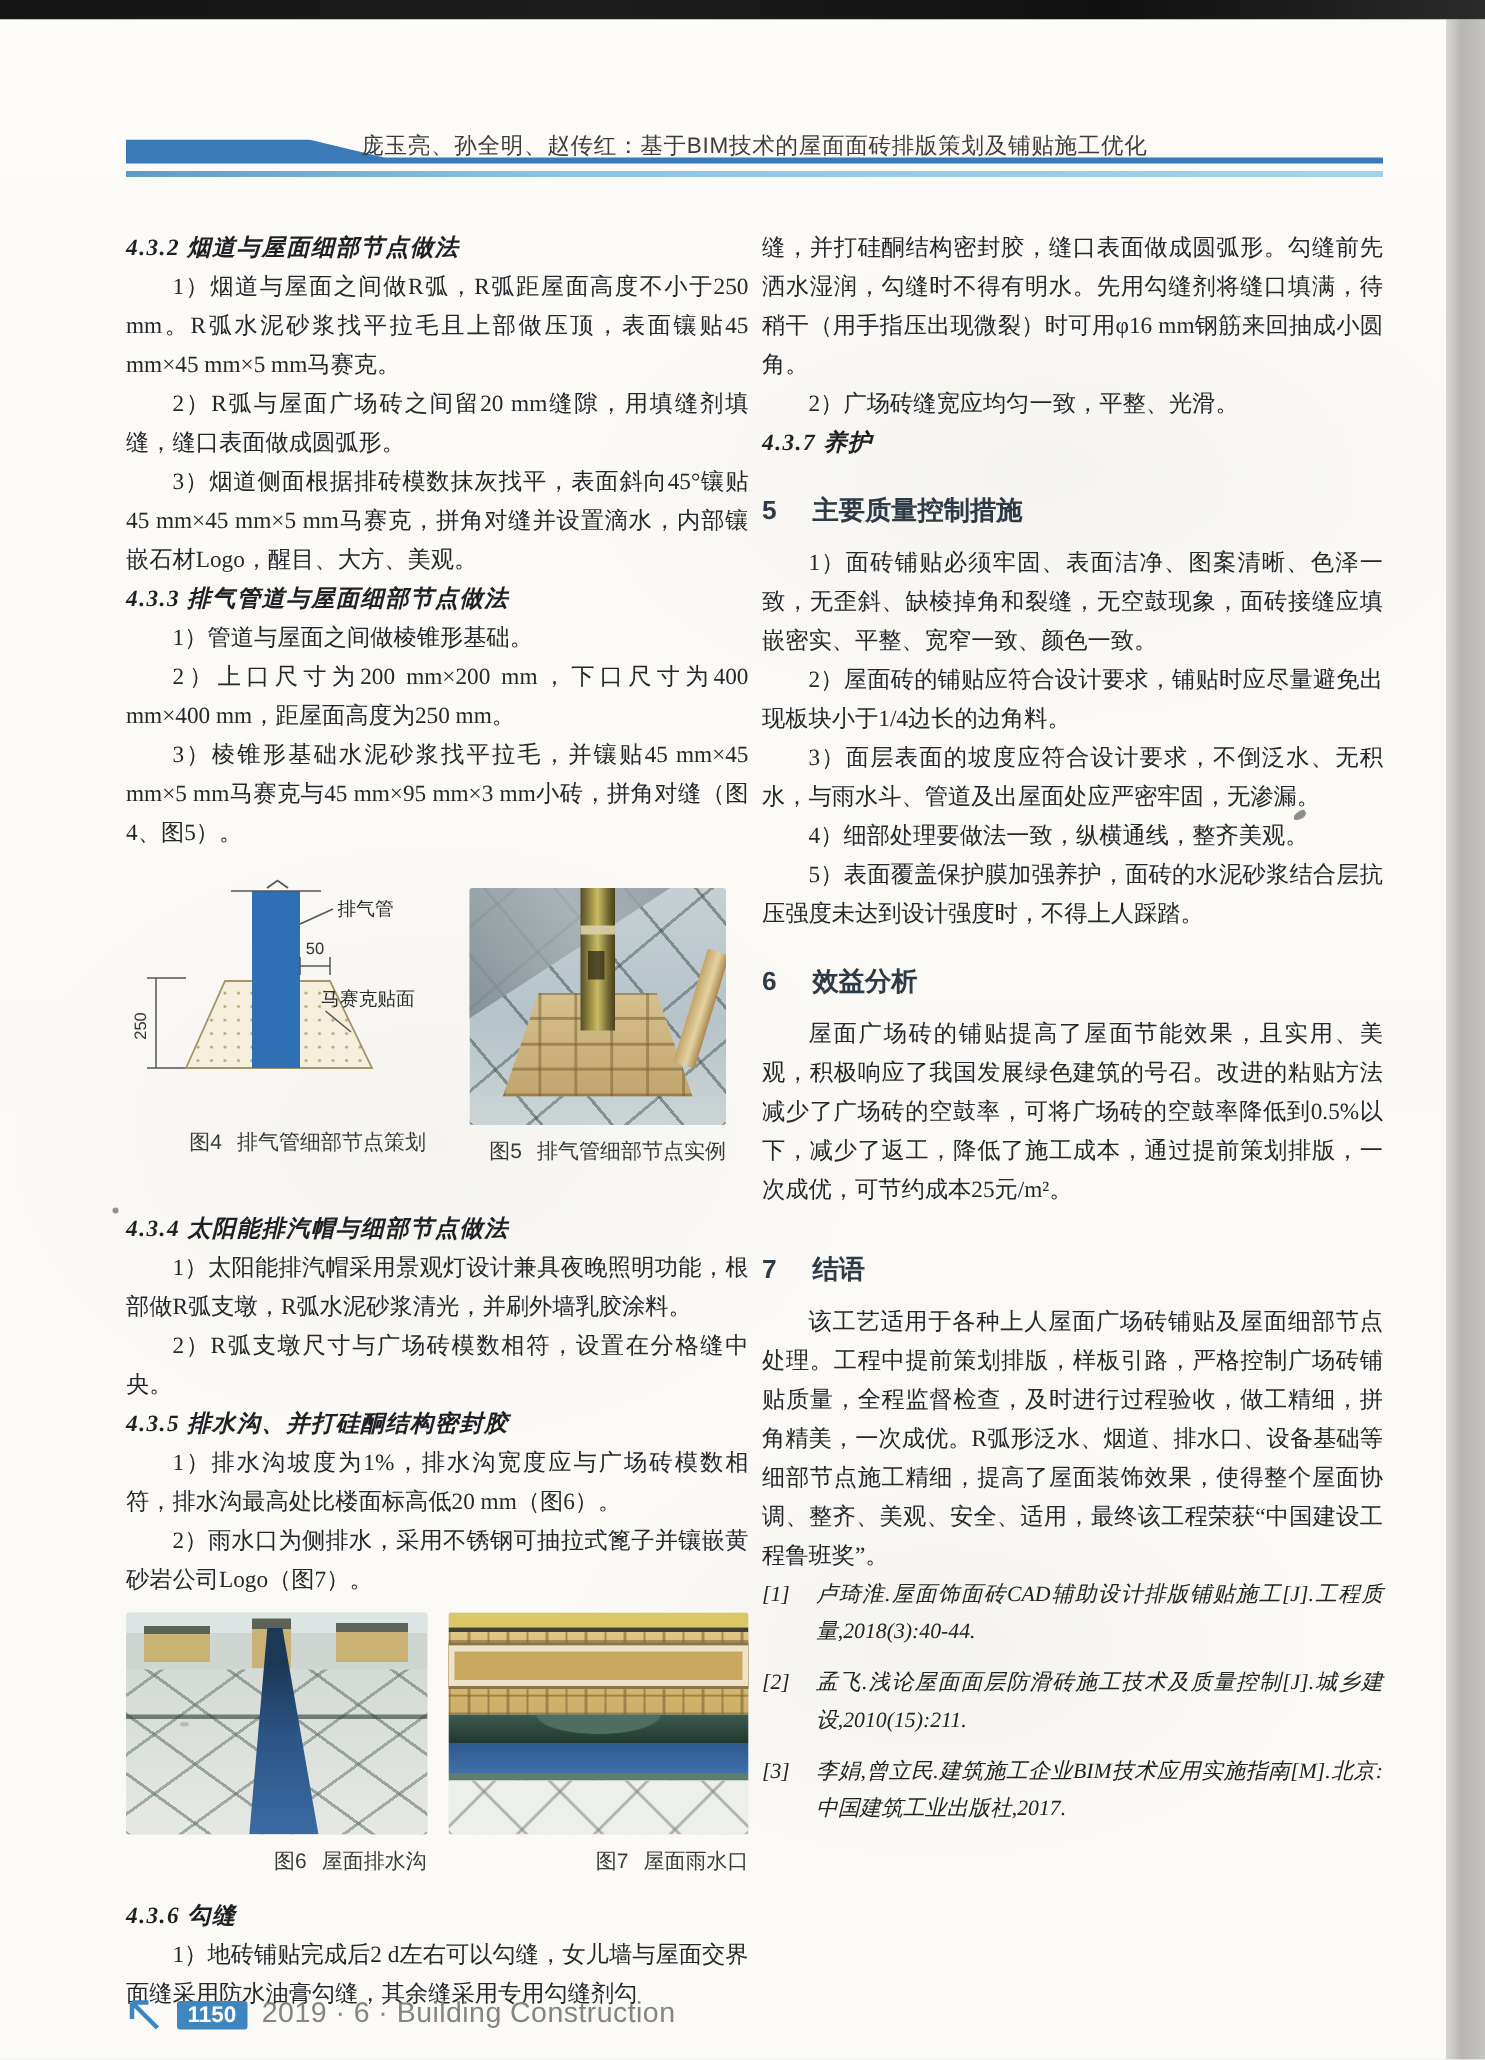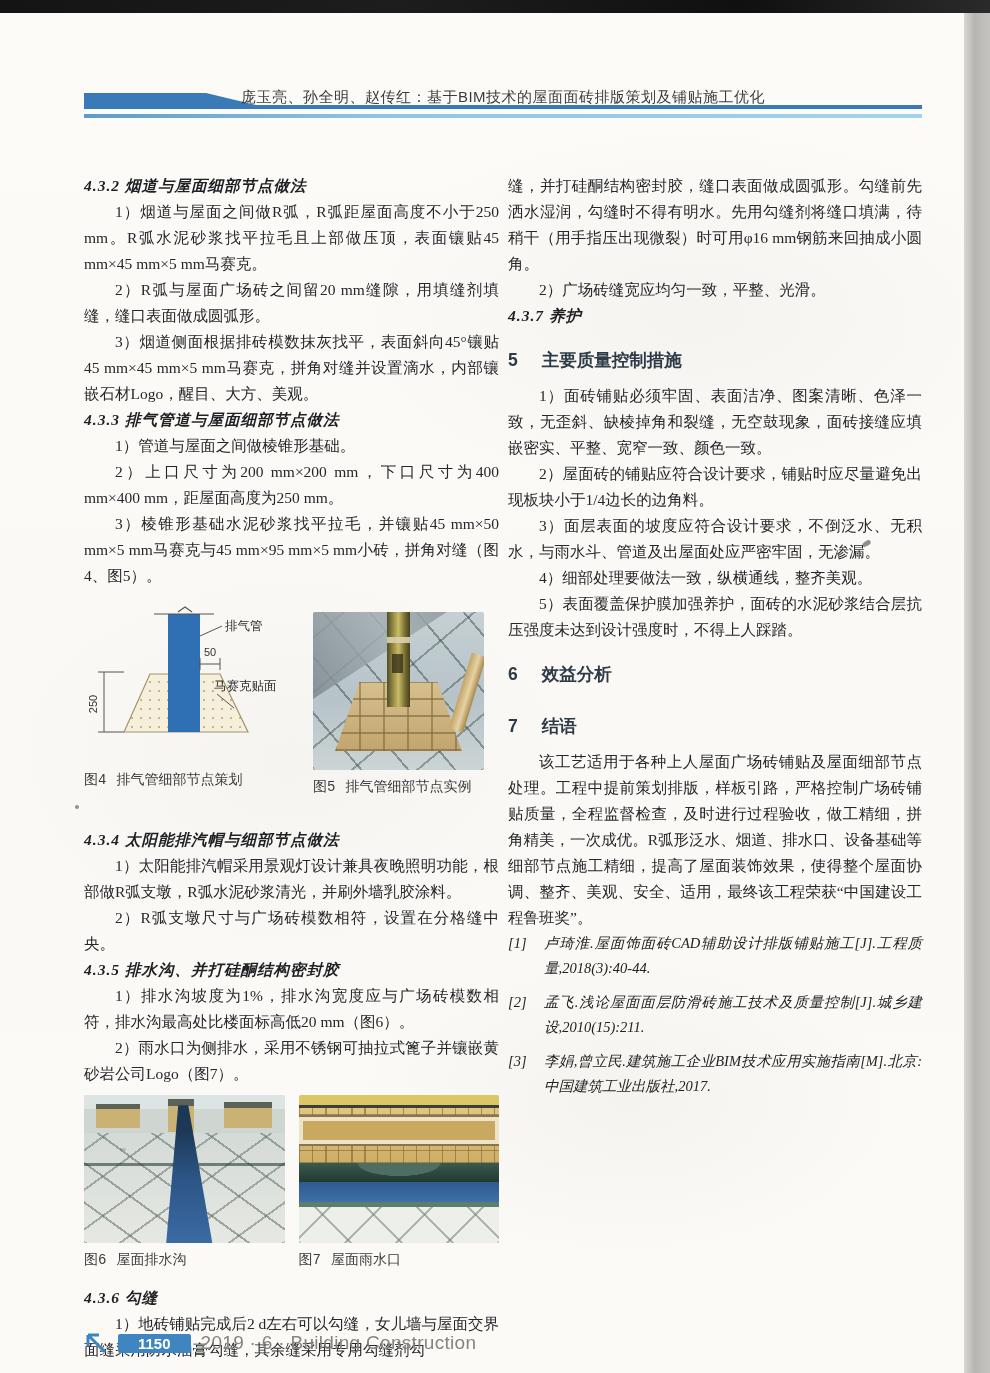--- a/index.html
+++ b/index.html
@@ -16,34 +16,34 @@
         radial-gradient(380px 220px at 65% 80%, rgba(120,120,115,.05), transparent 70%),
         linear-gradient(180deg,#fcfbf8 0%,#faf9f5 50%,#fbfaf7 100%);}
   
   .hdr{position:absolute;top:75px;left:84px;width:838px;height:34px;}
   .hdr-title{position:absolute;top:0;left:0;width:100%;text-align:center;
        font-family:"Liberation Sans","DejaVu Sans",sans-serif;font-size:15px;color:#3c3c3c;letter-spacing:.5px;}
   .hdr-shape{position:absolute;top:5px;left:0;width:100%;height:18px;}
   .hdr-line{position:absolute;top:26px;left:0;width:100%;height:4px;
        background:linear-gradient(90deg,#5e9cc8,#8fc5e2 35%,#a5d3ea);}
   
-  .col{position:absolute;top:160px;width:415px;font-size:15.5px;line-height:26px;color:#26262b;
+  .col{position:absolute;top:140px;width:415px;font-size:15.5px;line-height:26px;color:#26262b;
        text-align:justify;}
   .col-left{left:84px;}
   .col-right{left:508px;width:414px;}
   .col p{margin:0;text-indent:2em;}
   .col p.noind{text-indent:0;}
   .subhead{margin:0;font-size:15.5px;font-weight:bold;font-style:italic;color:#1f1f24;letter-spacing:1px;}
   .bighead{margin:18px 0 10px;font-family:"Liberation Sans","DejaVu Sans",sans-serif;
        font-size:17.5px;font-weight:bold;color:#2e3b47;font-style:normal;line-height:26px;}
   .bighead .num{display:inline-block;margin-right:24px;}
   
   .figrow{display:flex;gap:14px;margin:8px 0 4px;}
   .figbox{flex:1;}
-  .caption{margin:4px 0 8px;text-align:left;font-family:Liberation Mono, monospace;
+  .caption{margin:4px 0 8px;text-align:right;font-family:Liberation Sans, sans-serif;
        font-size:14px;color:#3a3a3a;}
   .caption .fign{margin-right:10px;}
   .ph{position:relative;overflow:hidden;border-radius:2px;}
   
   .f5{height:158px;background:
       repeating-linear-gradient(50deg, rgba(45,65,58,.45) 0 2px, transparent 2px 36px),
       repeating-linear-gradient(-40deg, rgba(45,65,58,.40) 0 2px, transparent 2px 42px),
       linear-gradient(180deg,#c6d0d4 0%,#b6c3c9 55%,#ccd4d5 100%);}
   .f5-band{position:absolute;left:-36px;top:-26px;width:170px;height:74px;transform:rotate(-33deg);
       background:linear-gradient(90deg,#7c888e,#a6b0b4 60%,#8b969b);opacity:.85;}
@@ -102,21 +102,21 @@
   .refhead{display:flex;align-items:center;gap:12px;margin:16px 0 10px;}
   .refhead .rline{flex:1;height:5px;border-top:2px solid #4388bf;border-bottom:2px solid #a8d4ea;}
   .refhead .rtitle{font-family:"Liberation Sans","DejaVu Sans",sans-serif;font-weight:bold;
       font-size:16px;color:#2e3b47;letter-spacing:2px;}
   .ref{display:flex;gap:10px;font-style:italic;font-size:14.5px;line-height:25px;margin-bottom:9px;color:#222;}
   .ref .rnum{flex:0 0 26px;}
   .ref .rtxt{flex:1;text-align:justify;}
   
   .footer{position:absolute;left:84px;top:1318px;display:flex;align-items:center;gap:10px;
       font-family:"Liberation Sans","DejaVu Sans",sans-serif;}
-  .pgnum{background:#3f86c0;color:#fff;font-weight:bold;font-size:15px;padding:1px 20px;border-radius:2px;}
+  .pgnum{background:#3f86c0;color:#fff;font-weight:bold;font-size:15px;padding:1px 7px;border-radius:2px;}
   .jinfo{color:#85857f;font-size:19px;letter-spacing:.3px;}
   
   .speck{position:absolute;background:rgba(60,60,60,.55);border-radius:50%;}
   .sp1{left:862px;top:528px;width:9px;height:5px;transform:rotate(-30deg);
        background:rgba(70,70,75,.6);border-radius:60% 40% 50% 50%;}
   .sp2{left:75px;top:792px;width:4px;height:4px;}
   .sp3{left:120px;top:1135px;width:6px;height:3px;opacity:.4;}
   svg text{font-family:"Liberation Sans","DejaVu Sans",sans-serif;}
 </style>
 </head>
@@ -138,21 +138,21 @@
 
     <main class="col col-left">
       <h4 class="subhead">4.3.2 烟道与屋面细部节点做法</h4>
       <p>1）烟道与屋面之间做R弧，R弧距屋面高度不小于250 mm。R弧水泥砂浆找平拉毛且上部做压顶，表面镶贴45 mm×45 mm×5 mm马赛克。</p>
       <p>2）R弧与屋面广场砖之间留20 mm缝隙，用填缝剂填缝，缝口表面做成圆弧形。</p>
       <p>3）烟道侧面根据排砖模数抹灰找平，表面斜向45°镶贴45 mm×45 mm×5 mm马赛克，拼角对缝并设置滴水，内部镶嵌石材Logo，醒目、大方、美观。</p>
 
       <h4 class="subhead">4.3.3 排气管道与屋面细部节点做法</h4>
       <p>1）管道与屋面之间做棱锥形基础。</p>
       <p>2）上口尺寸为200 mm×200 mm，下口尺寸为400 mm×400 mm，距屋面高度为250 mm。</p>
-      <p>3）棱锥形基础水泥砂浆找平拉毛，并镶贴45 mm×50 mm×5 mm马赛克与45 mm×95 mm×5 mm小砖，拼角对缝（图4、图5）。</p>
+      <p>3）棱锥形基础水泥砂浆找平拉毛，并镶贴45 mm×45 mm×5 mm马赛克与45 mm×95 mm×3 mm小砖，拼角对缝（图4、图5）。</p>
 
       <div class="figrow">
         <figure class="figbox" style="margin:0;flex:0 0 200px;">
           <svg width="200" height="158" viewBox="0 0 200 140">
             <defs>
               <pattern id="dots" width="9" height="9" patternUnits="userSpaceOnUse">
                 <rect width="9" height="9" fill="#f5efdc"></rect>
                 <circle cx="3" cy="4" r="1" fill="#b3a276"></circle>
               </pattern>
             </defs>
@@ -252,20 +252,21 @@
       </h3>
       <p>1）面砖铺贴必须牢固、表面洁净、图案清晰、色泽一致，无歪斜、缺棱掉角和裂缝，无空鼓现象，面砖接缝应填嵌密实、平整、宽窄一致、颜色一致。</p>
       <p>2）屋面砖的铺贴应符合设计要求，铺贴时应尽量避免出现板块小于1/4边长的边角料。</p>
       <p>3）面层表面的坡度应符合设计要求，不倒泛水、无积水，与雨水斗、管道及出屋面处应严密牢固，无渗漏。</p>
       <p>4）细部处理要做法一致，纵横通线，整齐美观。</p>
       <p>5）表面覆盖保护膜加强养护，面砖的水泥砂浆结合层抗压强度未达到设计强度时，不得上人踩踏。</p>
 
       <h3 class="bighead">
         <span class="num">6</span><span>效益分析</span>
       </h3>
+      <p>屋面广场砖的铺贴提高了屋面节能效果，且实用、美观，积极响应了我国发展绿色建筑的号召。改进的粘贴方法减少了广场砖的空鼓率，可将广场砖的空鼓率降低到0.5%以下，减少了返工，降低了施工成本，通过提前策划排版，一次成优，可节约成本25元/m²。</p>
 
       <h3 class="bighead" style="margin-top:26px;">
         <span class="num">7</span><span>结语</span>
       </h3>
       <p>该工艺适用于各种上人屋面广场砖铺贴及屋面细部节点处理。工程中提前策划排版，样板引路，严格控制广场砖铺贴质量，全程监督检查，及时进行过程验收，做工精细，拼角精美，一次成优。R弧形泛水、烟道、排水口、设备基础等细部节点施工精细，提高了屋面装饰效果，使得整个屋面协调、整齐、美观、安全、适用，最终该工程荣获“中国建设工程鲁班奖”。</p>
 
       <div class="ref">
         <span class="rnum">[1]</span>
         <span class="rtxt">卢琦淮.屋面饰面砖CAD辅助设计排版铺贴施工[J].工程质量,2018(3):40-44.</span>
       </div>

